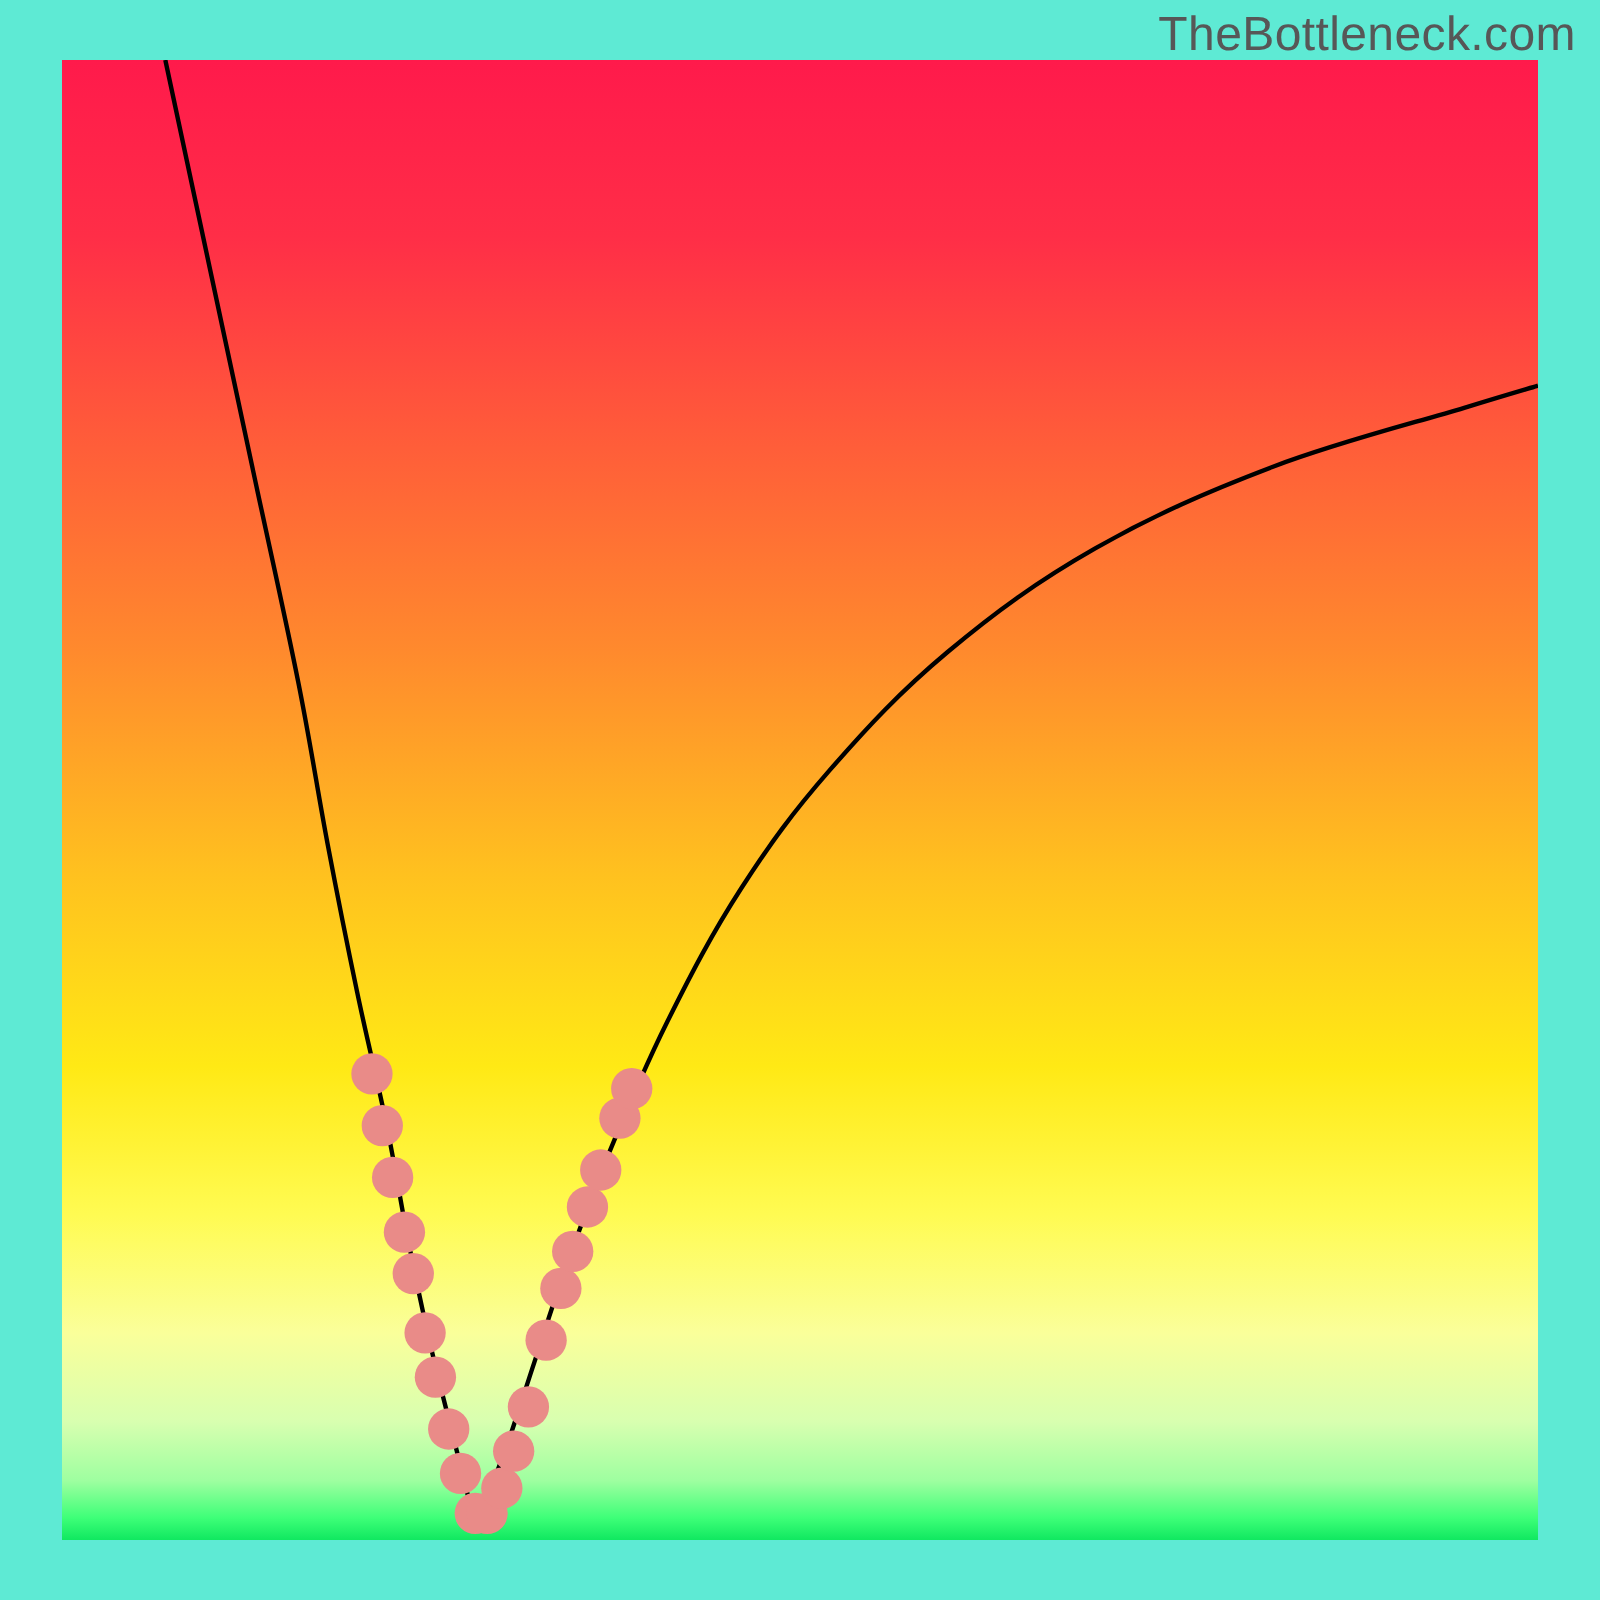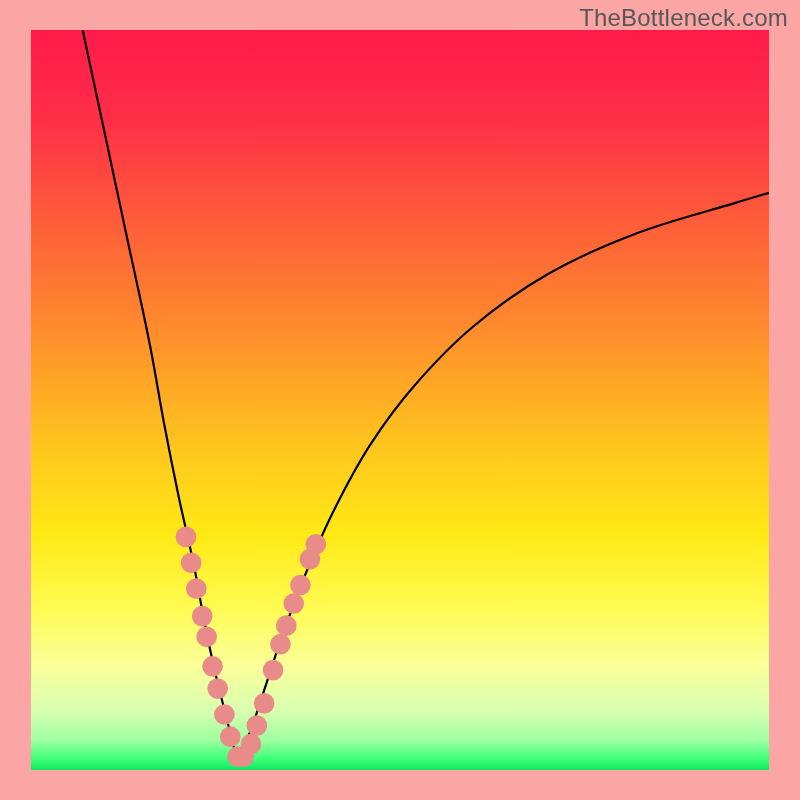--- a/index.html
+++ b/index.html
@@ -10,21 +10,21 @@
     background: #000;
     font-family: Arial, Helvetica, sans-serif;
     overflow: hidden;
   }
   .frame {
     position: absolute;
     left: 0;
     top: 0;
     width: 800px;
     height: 800px;
-    background: #fca5a5;
+    background: #5eead4;
   }
   .plot {
     position: absolute;
     left: 31px;
     top: 30px;
     width: 738px;
     height: 740px;
   }
   .watermark {
     position: absolute;

